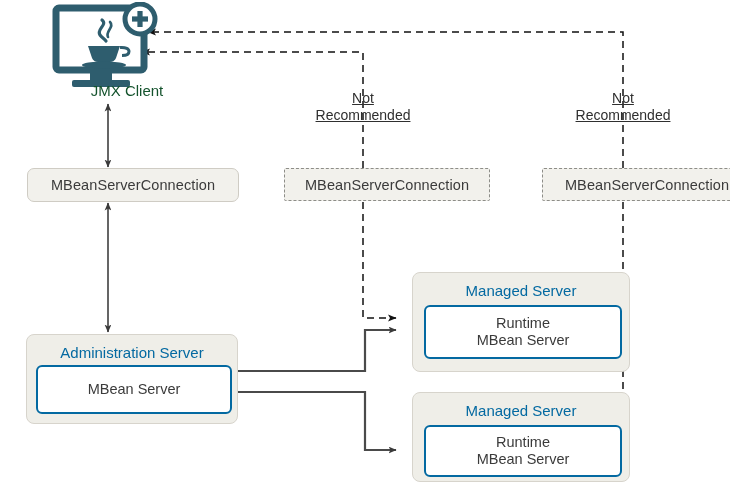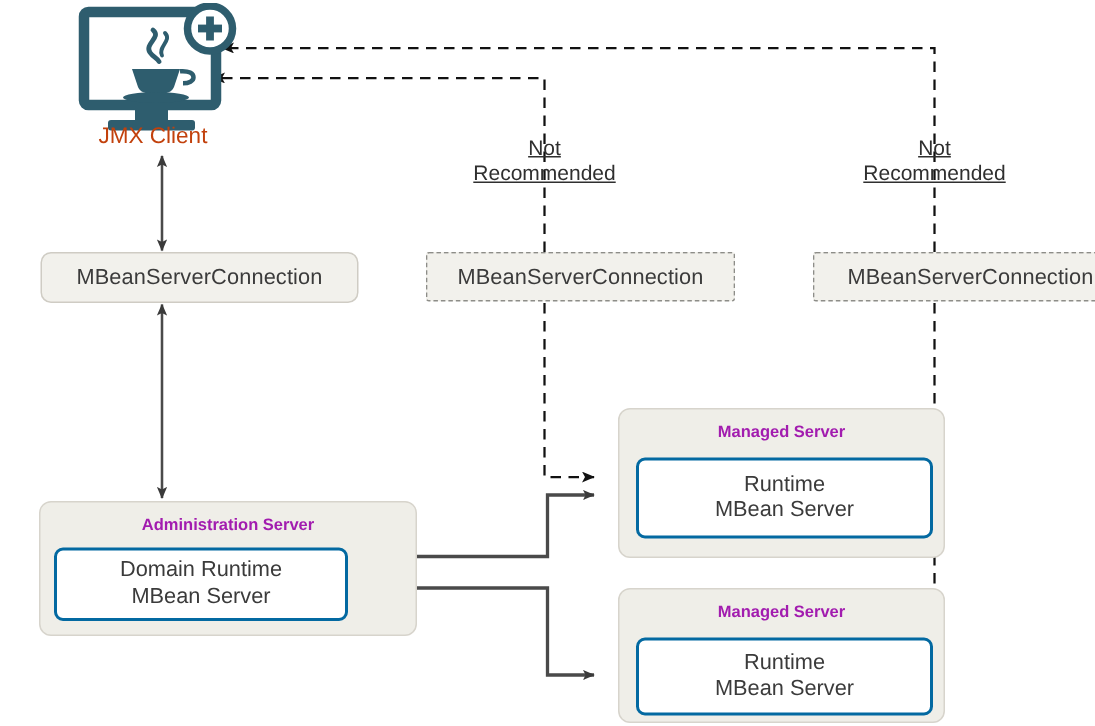--- a/index.html
+++ b/index.html
@@ -61,23 +61,23 @@
   .panel {
     background: #efeee8;
     border: 1px solid #d7d4cc;
     border-radius: 8px;
   }
   .panel-title {
     position: absolute;
     left: 0;
     right: 0;
     text-align: center;
-    font-weight: bold;
-    font-size: 11px;
-    color: #a21caf;
+    font-weight: normal;
+    font-size: 15px;
+    color: #0369a1;
   }
   .inner-box {
     position: absolute;
     background: #ffffff;
     border: 2px solid #0369a1;
     border-radius: 6px;
     display: flex;
     align-items: center;
     justify-content: center;
     text-align: center;
@@ -89,26 +89,26 @@
   
   #jmx-client {
     position: absolute;
     left: 50px;
     top: 2px;
     width: 116px;
     height: 96px;
   }
   #jmx-caption {
     position: absolute;
-    left: 22px;
+    left: 47px;
     top: 82px;
     width: 160px;
     text-align: center;
     font-size: 15px;
-    color: #c2410c;
+    color: #14532d;
   }
   .lbl {
     position: absolute;
     text-align: center;
     font-size: 14px;
     line-height: 1.22;
     color: #2f2f2f;
     text-decoration: underline;
   }
 </style>
@@ -194,25 +194,24 @@
     <div>Not</div>
     <div>Recommended</div>
   </div>
 
   <div class="node box-solid" style="left:3px; top:168px; width:212px; height:34px;">MBeanServerConnection</div>
 
   <div class="node box-dashed" style="left:260px; top:168px; width:206px; height:33px;">MBeanServerConnection</div>
 
   <div class="node box-dashed" style="left:518px; top:168px; width:210px; height:33px;">MBeanServerConnection</div>
 
-  <div class="node panel" style="left:2px; top:334px; width:252px; height:90px;padding-left:31px;">
+  <div class="node panel" style="left:2px; top:334px; width:212px; height:90px;padding-left:31px;">
     <div class="panel-title" style="top:9px;">Administration Server</div>
     <div class="inner-box" style="left:9px; top:30px; width:192px; height:45px;">
       <div>
-        <div>Domain Runtime</div>
         <div>MBean Server</div>
       </div>
     </div>
   </div>
 
   <div class="node panel" style="left:388px; top:272px; width:218px; height:100px;">
     <div class="panel-title" style="top:9px;">Managed Server</div>
     <div class="inner-box" style="left:11px; top:32px; width:194px; height:50px;">
       <div>
         <div>Runtime</div>

